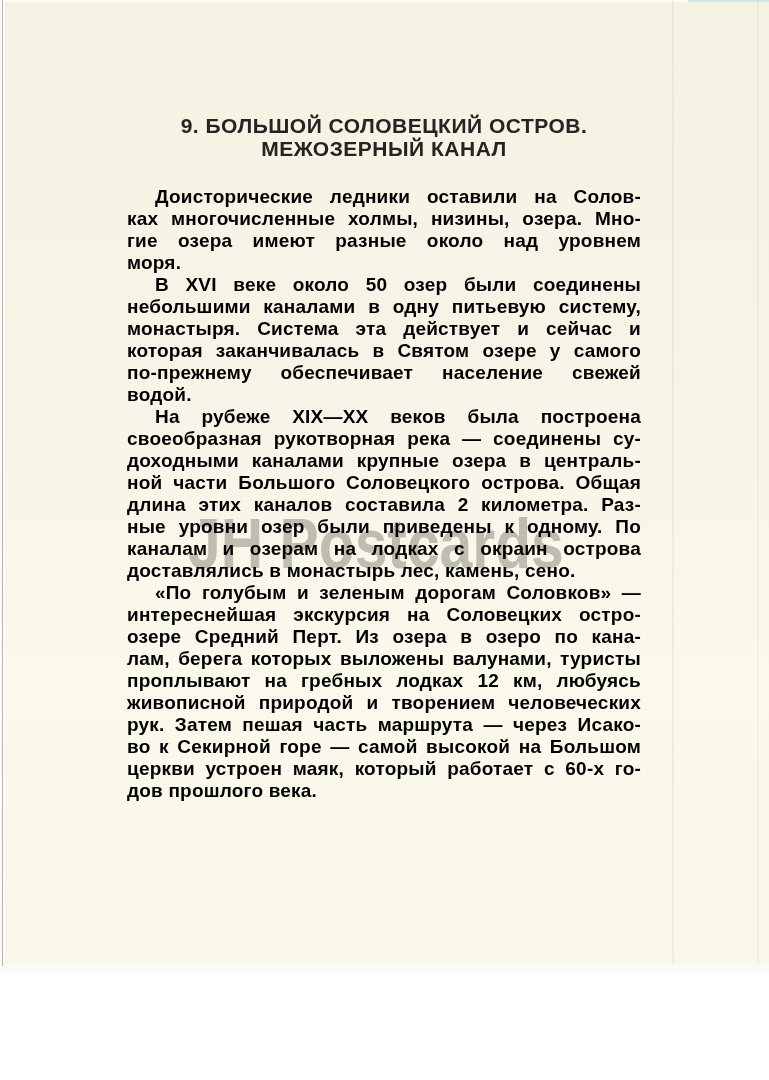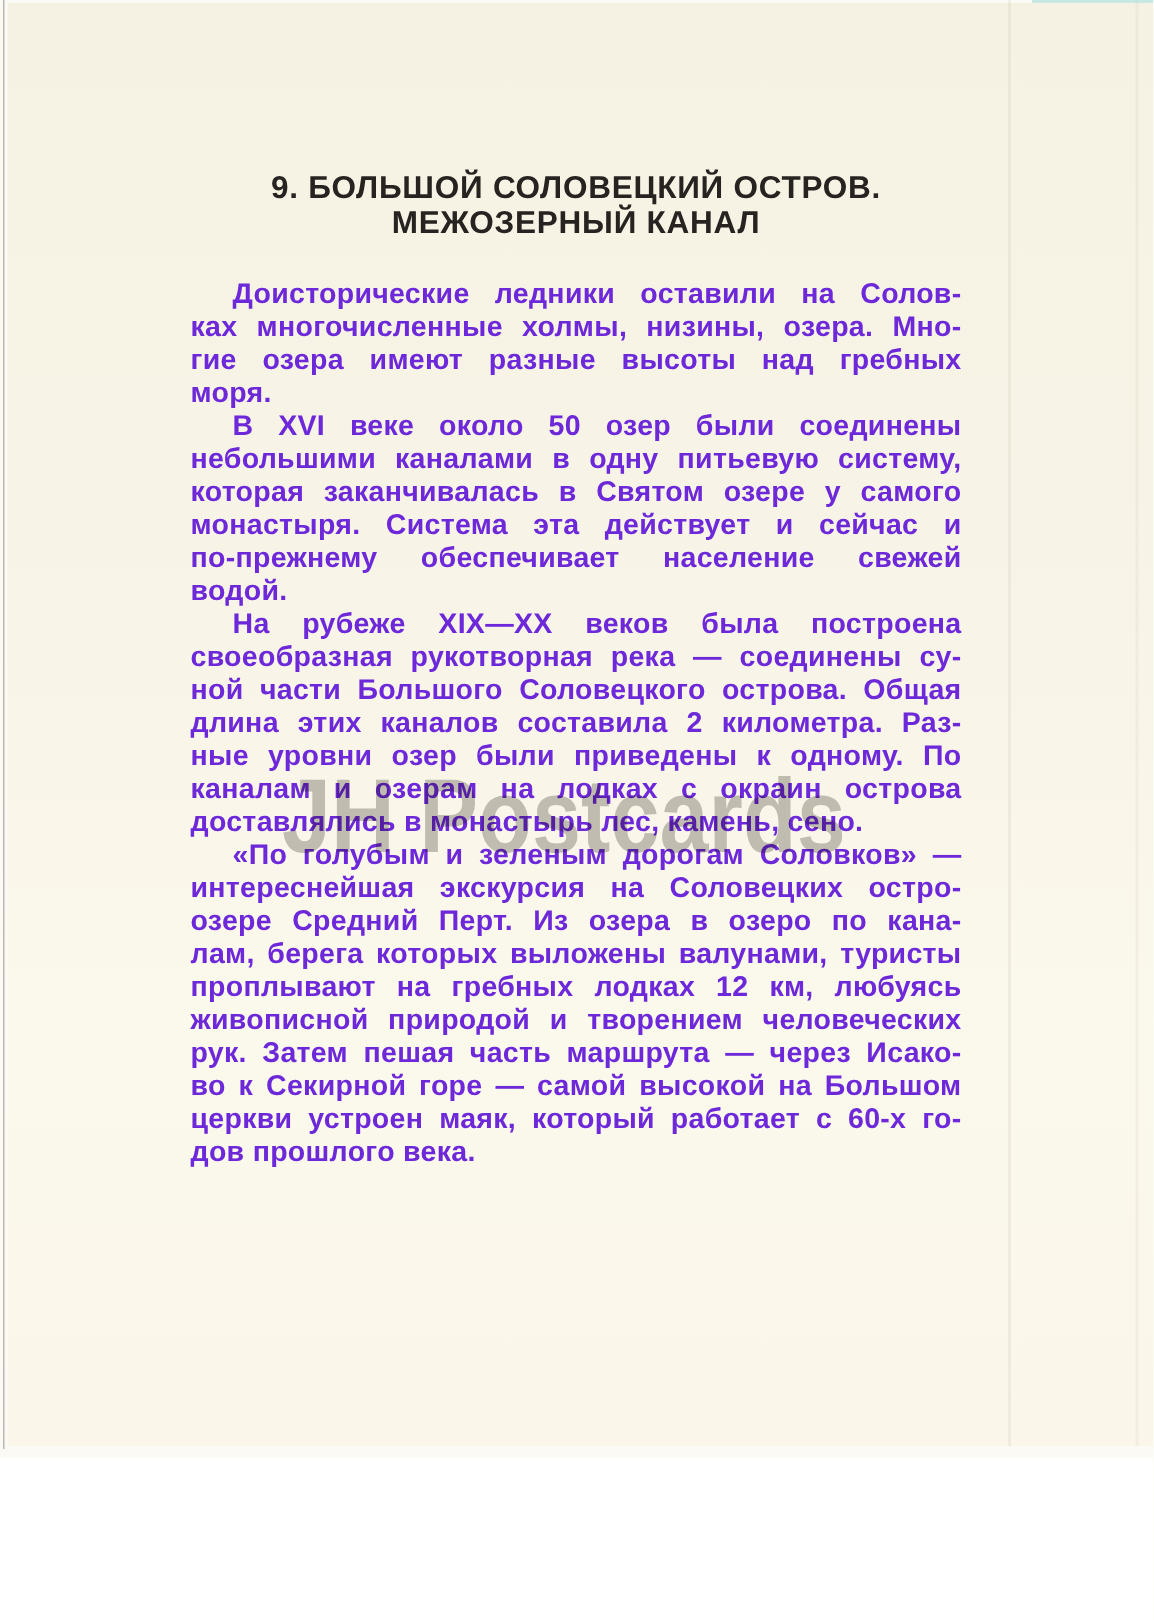--- a/index.html
+++ b/index.html
@@ -66,21 +66,21 @@
   }
   .para { margin: 0; }
   .line {
     font-size: 19px;
     font-weight: 700;
     line-height: 22px;
     letter-spacing: 0.2px;
     text-align: justify;
     text-align-last: justify;
     white-space: nowrap;
-    color: #6d28d9;
+    color: #000000;
   }
   .line.first { text-indent: 28px; }
   .line.last  { text-align-last: left; }
 
   
   .watermark {
     position: absolute;
     left: 188px; top: 504px;
     font-size: 70px;
     font-weight: 700;
@@ -107,34 +107,35 @@
 
   <div class="content">
     <div class="title">
       <div>9. БОЛЬШОЙ СОЛОВЕЦКИЙ ОСТРОВ.</div>
       <div>МЕЖОЗЕРНЫЙ КАНАЛ</div>
     </div>
     <div>
         <div class="para">
           <div class="line first">Доисторические ледники оставили на Солов-</div>
           <div class="line">ках многочисленные холмы, низины, озера. Мно-</div>
-          <div class="line">гие озера имеют разные высоты над гребных</div>
+          <div class="line">гие озера имеют разные около над уровнем</div>
           <div class="line last">моря.</div>
         </div>
         <div class="para">
           <div class="line first">В XVI веке около 50 озер были соединены</div>
           <div class="line">небольшими каналами в одну питьевую систему,</div>
+          <div class="line">монастыря. Система эта действует и сейчас и</div>
           <div class="line">которая заканчивалась в Святом озере у самого</div>
-          <div class="line">монастыря. Система эта действует и сейчас и</div>
           <div class="line">по-прежнему обеспечивает население свежей</div>
           <div class="line last">водой.</div>
         </div>
         <div class="para">
           <div class="line first">На рубеже XIX—XX веков была построена</div>
           <div class="line">своеобразная рукотворная река — соединены су-</div>
+          <div class="line">доходными каналами крупные озера в централь-</div>
           <div class="line">ной части Большого Соловецкого острова. Общая</div>
           <div class="line">длина этих каналов составила 2 километра. Раз-</div>
           <div class="line">ные уровни озер были приведены к одному. По</div>
           <div class="line">каналам и озерам на лодках с окраин острова</div>
           <div class="line last">доставлялись в монастырь лес, камень, сено.</div>
         </div>
         <div class="para">
           <div class="line first">«По голубым и зеленым дорогам Соловков» —</div>
           <div class="line">интереснейшая экскурсия на Соловецких остро-</div>
           <div class="line">озере Средний Перт. Из озера в озеро по кана-</div>

